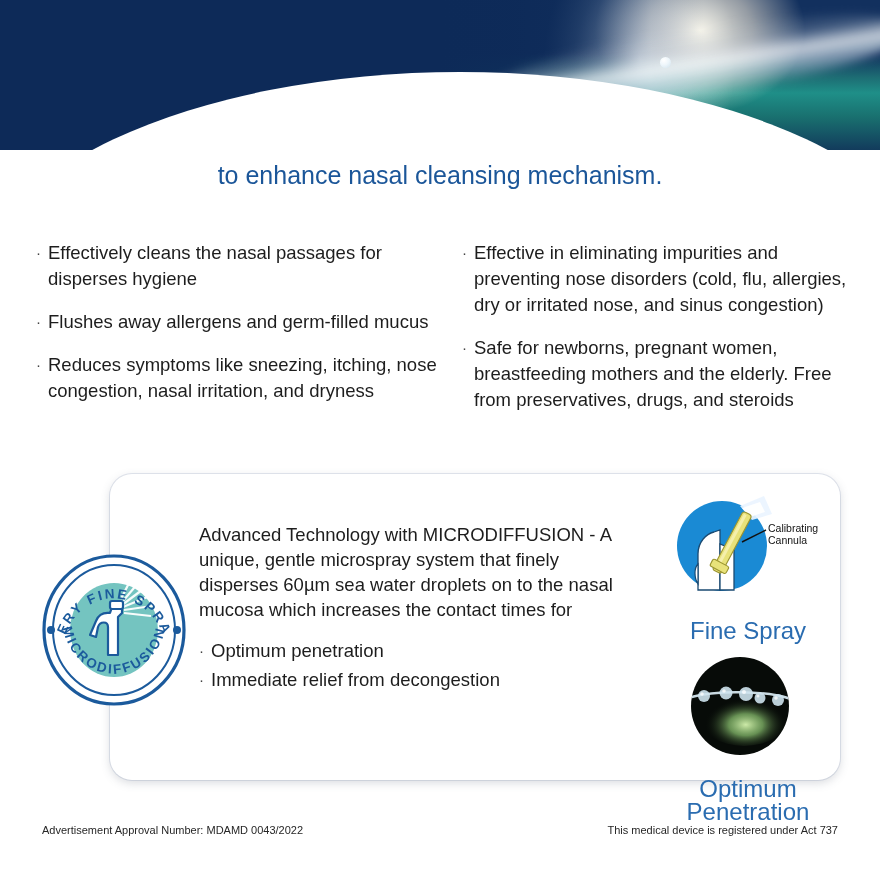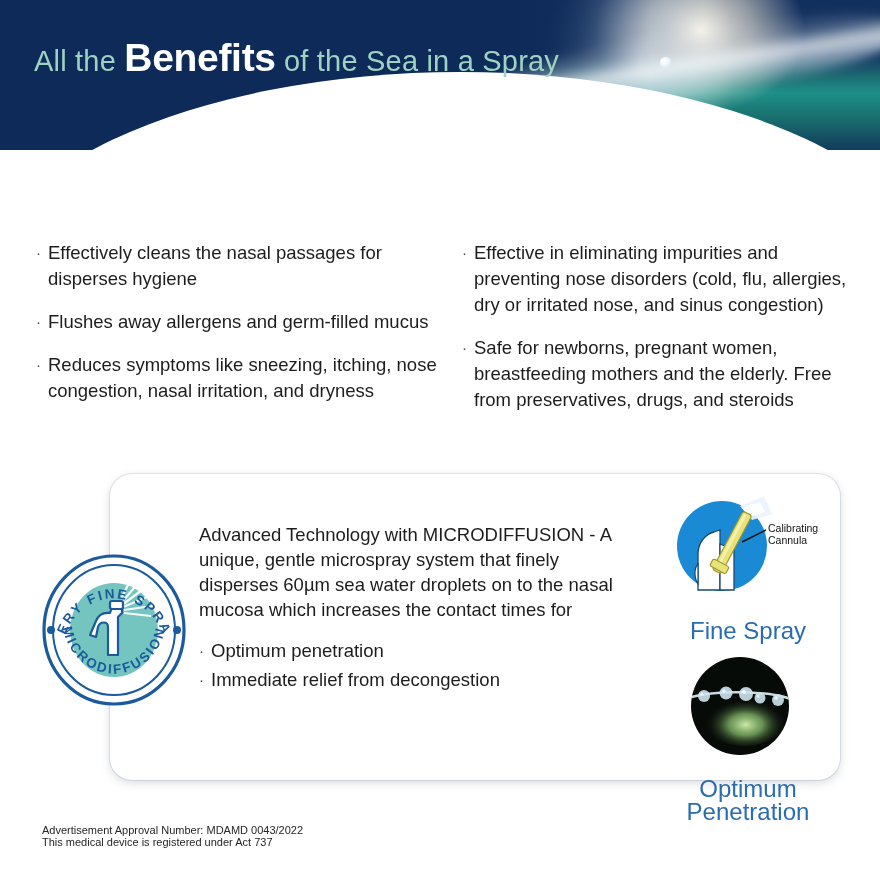--- a/index.html
+++ b/index.html
@@ -213,38 +213,35 @@
   .footer {
     position: absolute;
     left: 0; top: 824px;
     width: 880px;
     display: flex;
     justify-content: space-between;
     padding: 0 42px;
     box-sizing: border-box;
     color: #262626;
     font-size: 11px;
-    flex-direction: column;
   }
 </style>
 </head>
 <body>
 
 <div class="header">
   <div class="header-photo"></div>
   <div class="header-navy"></div>
   <div class="header-wave"></div>
   <div class="header-bubble"></div>
   <div class="header-curve"></div>
-  <div class="header-title">
-    <span class="ht-light">All the </span><span class="ht-bold">Benefits</span><span class="ht-light"> of the Sea in a Spray</span>
-  </div>
 </div>
 
 <div class="subtitle">
+  <div>to enhance nasal cleansing mechanism.</div>
 </div>
 
 <div class="cols">
   <div class="col-left">
     <div class="bullet">
       <span class="dot">·</span>
       <span class="txt">Effectively cleans the nasal passages for disperses hygiene</span>
     </div>
     <div class="bullet">
       <span class="dot">·</span>

